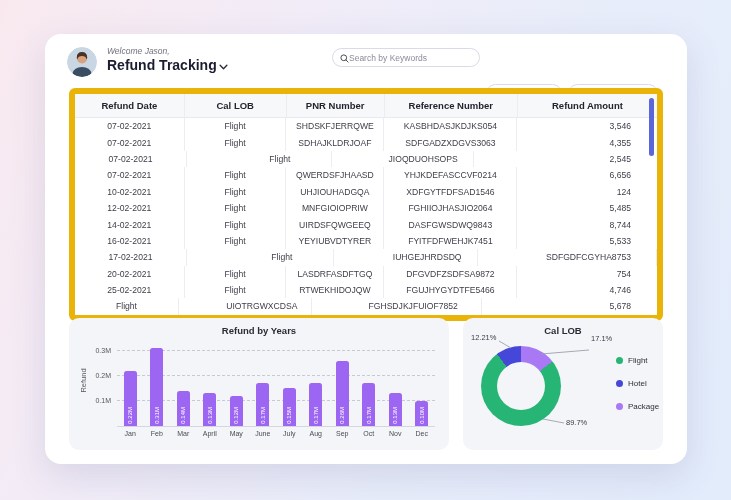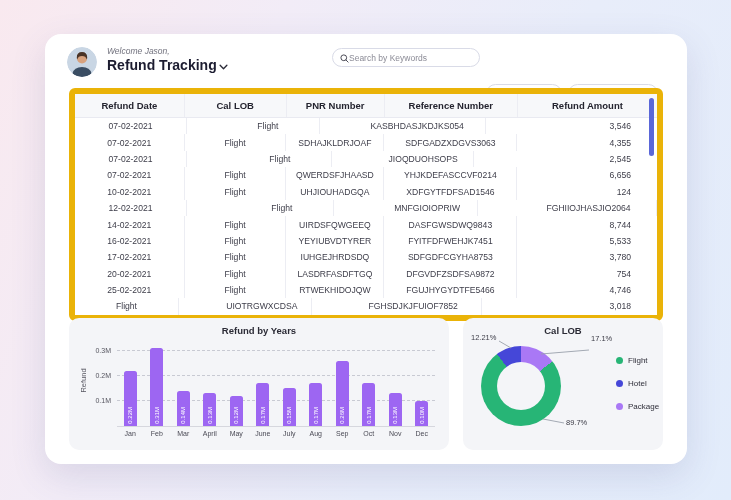--- a/index.html
+++ b/index.html
@@ -123,20 +123,21 @@
         <div class="th c0">Refund Date</div>
         <div class="th c1">Cal LOB</div>
         <div class="th c2">PNR Number</div>
         <div class="th c3">Reference Number</div>
         <div class="th c4">Refund Amount</div>
       </div>
       <div>
           <div class="tr">
             <div class="td c0">07-02-2021</div>
             <div class="td c1">Flight</div>
+            <div class="td c2">SHDSKFJERRQWE</div>
             <div class="td c3">KASBHDASJKDJKS054</div>
             <div class="td c4">3,546</div>
           </div>
           <div class="tr">
             <div class="td c0">07-02-2021</div>
             <div class="td c1">Flight</div>
             <div class="td c2">SDHAJKLDRJOAF</div>
             <div class="td c3">SDFGADZXDGVS3063</div>
             <div class="td c4">4,355</div>
           </div>
@@ -158,61 +159,61 @@
             <div class="td c1">Flight</div>
             <div class="td c2">UHJIOUHADGQA</div>
             <div class="td c3">XDFGYTFDFSAD1546</div>
             <div class="td c4">124</div>
           </div>
           <div class="tr">
             <div class="td c0">12-02-2021</div>
             <div class="td c1">Flight</div>
             <div class="td c2">MNFGIOIOPRIW</div>
             <div class="td c3">FGHIIOJHASJIO2064</div>
+            <div class="td c4">5,485</div>
           </div>
           <div class="tr">
             <div class="td c0">14-02-2021</div>
             <div class="td c1">Flight</div>
             <div class="td c2">UIRDSFQWGEEQ</div>
             <div class="td c3">DASFGWSDWQ9843</div>
             <div class="td c4">8,744</div>
           </div>
           <div class="tr">
             <div class="td c0">16-02-2021</div>
             <div class="td c1">Flight</div>
             <div class="td c2">YEYIUBVDTYRER</div>
             <div class="td c3">FYITFDFWEHJK7451</div>
             <div class="td c4">5,533</div>
           </div>
           <div class="tr">
             <div class="td c0">17-02-2021</div>
             <div class="td c1">Flight</div>
             <div class="td c2">IUHGEJHRDSDQ</div>
             <div class="td c3">SDFGDFCGYHA8753</div>
-            <div class="td c4">3,780</div>
           </div>
           <div class="tr">
             <div class="td c0">20-02-2021</div>
             <div class="td c1">Flight</div>
             <div class="td c2">LASDRFASDFTGQ</div>
             <div class="td c3">DFGVDFZSDFSA9872</div>
             <div class="td c4">754</div>
           </div>
           <div class="tr">
             <div class="td c0">25-02-2021</div>
             <div class="td c1">Flight</div>
             <div class="td c2">RTWEKHIDOJQW</div>
             <div class="td c3">FGUJHYGYDTFE5466</div>
             <div class="td c4">4,746</div>
           </div>
           <div class="tr">
             <div class="td c1">Flight</div>
             <div class="td c2">UIOTRGWXCDSA</div>
             <div class="td c3">FGHSDJKJFUIOF7852</div>
-            <div class="td c4">3,018</div>
+            <div class="td c4">5,678</div>
           </div>
         </div>
       <div class="scroll-thumb" style="background: rgb(91, 103, 216);"></div>
     </div>
 
     <div class="panel bar-panel">
       <div class="chart-title">Refund by Years</div>
       <div class="ylabel">Refund</div>
       <div class="plot">
           <div class="gridline" style="bottom: 75.4286px;"></div>

